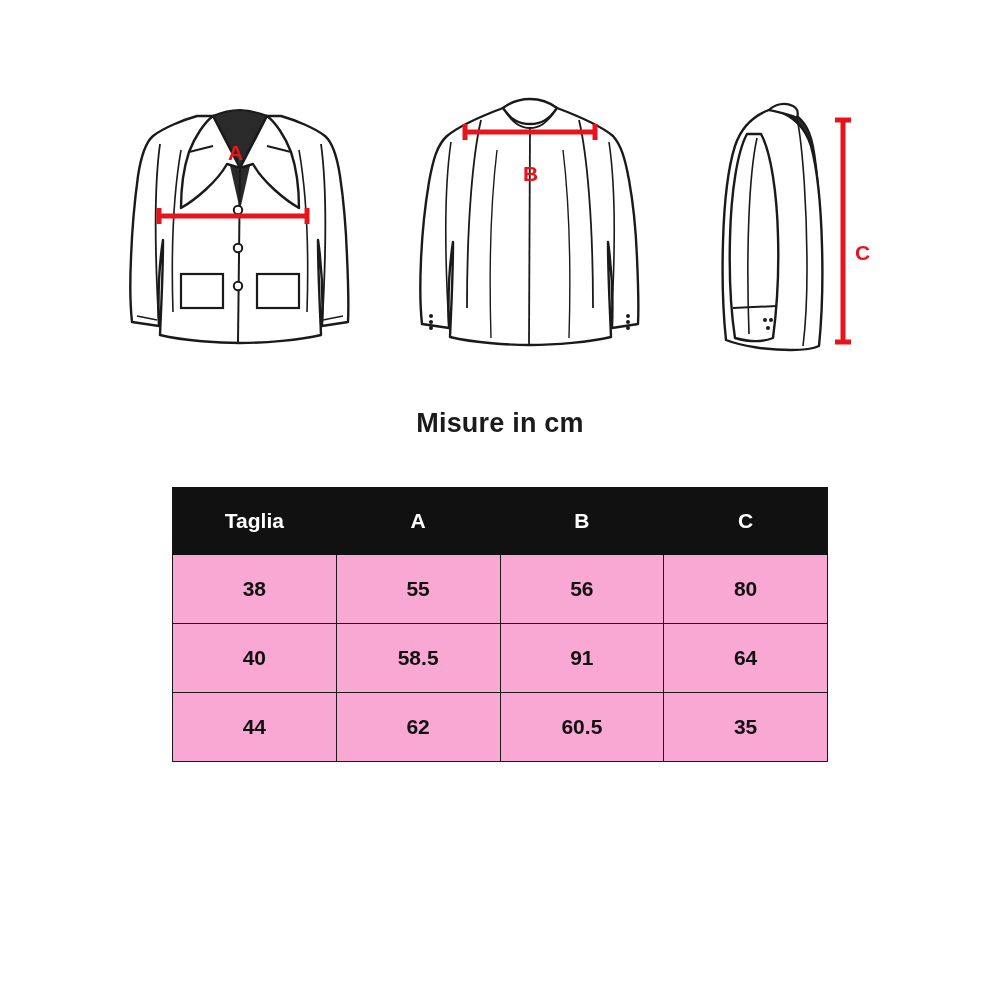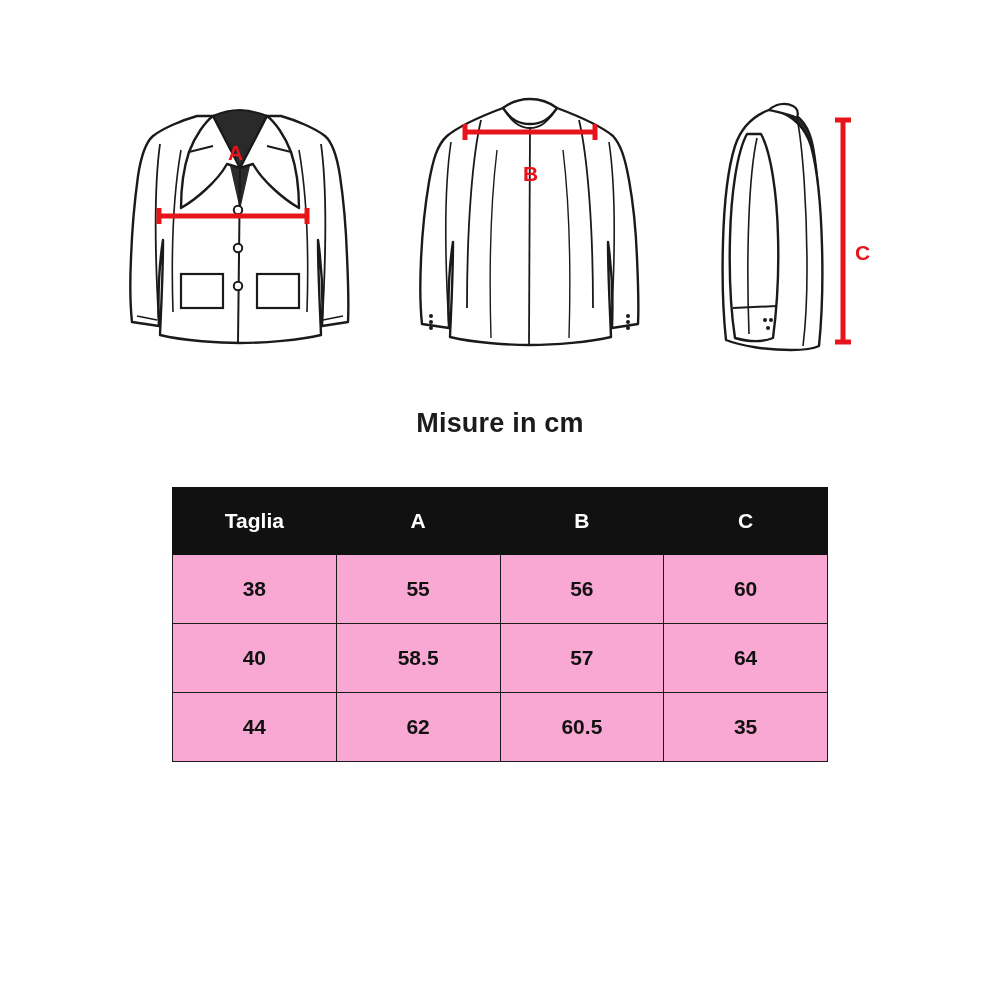--- a/index.html
+++ b/index.html
@@ -218,26 +218,26 @@
           <th>A</th>
           <th>B</th>
           <th>C</th>
         </tr>
       </thead>
       <tbody>
         <tr>
           <td>38</td>
           <td>55</td>
           <td>56</td>
-          <td>60</td>
+          <td>80</td>
         </tr>
         <tr>
           <td>40</td>
           <td>58.5</td>
-          <td>57</td>
+          <td>91</td>
           <td>64</td>
         </tr>
         <tr>
           <td>44</td>
           <td>62</td>
           <td>60.5</td>
           <td>35</td>
         </tr>
       </tbody>
     </table>

